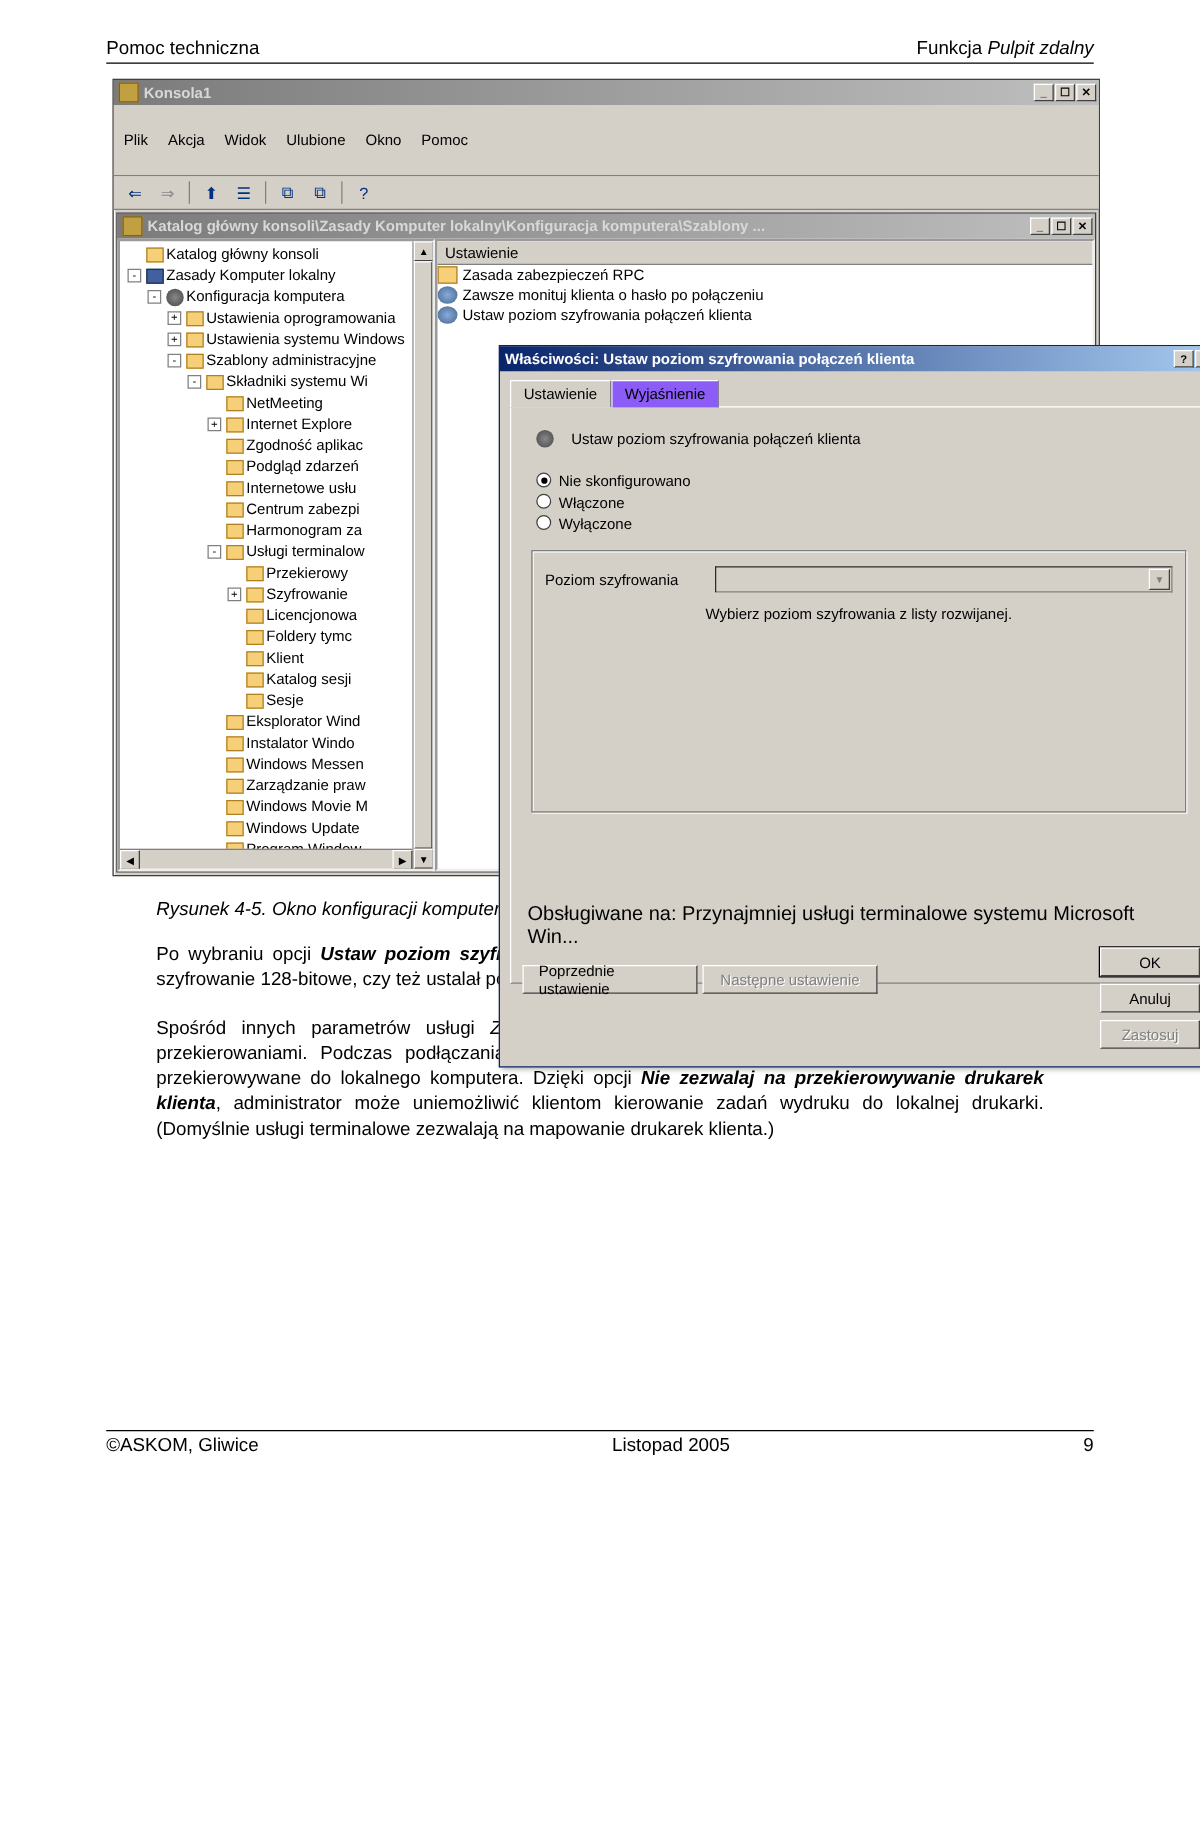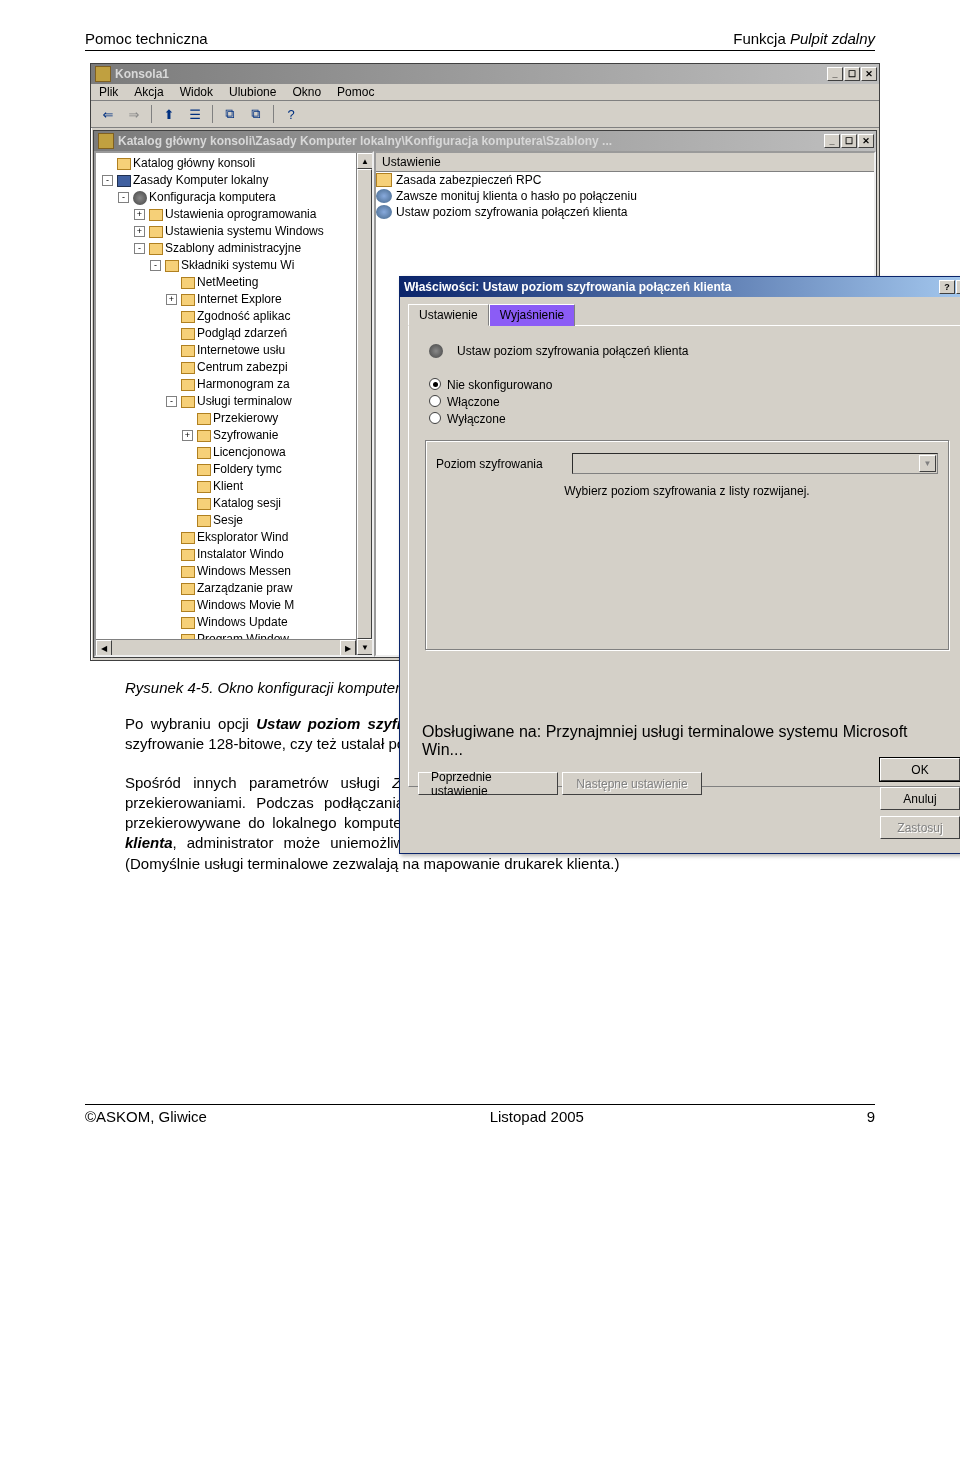--- a/index.html
+++ b/index.html
@@ -63,21 +63,21 @@
     border-right-color: #404040;
     border-bottom-color: #404040;
     font-size: 9px;
     display: flex; align-items: center; justify-content: center;
     font-family: Marlett, Arial;
     color: #000;
   }
   .menubar {
     display: flex;
     gap: 16px;
-    padding: 1px 8px;
+    padding: 21px 8px;
     background: #d4d0c8;
     border-bottom: 1px solid #808080;
     font-size: 12px;
   }
   .toolbar {
     display: flex;
     gap: 4px;
     padding: 3px 6px;
     background: #d4d0c8;
     border-bottom: 1px solid #808080;
@@ -95,21 +95,21 @@
     margin: 2px;
     border: 1px solid #404040;
     background: #d4d0c8;
     box-shadow: 1px 1px 0 #fff inset;
   }
   .mdi-body {
     display: flex;
     height: 506px;
   }
   .tree-pane {
-    width: 280px;
+    width: 254px;
     background: #fff;
     border: 2px inset #eee;
     overflow: hidden;
     position: relative;
     font-size: 12px;
   }
   .tree {
     padding: 2px 2px 2px 4px;
     line-height: 17px;
     white-space: nowrap;

